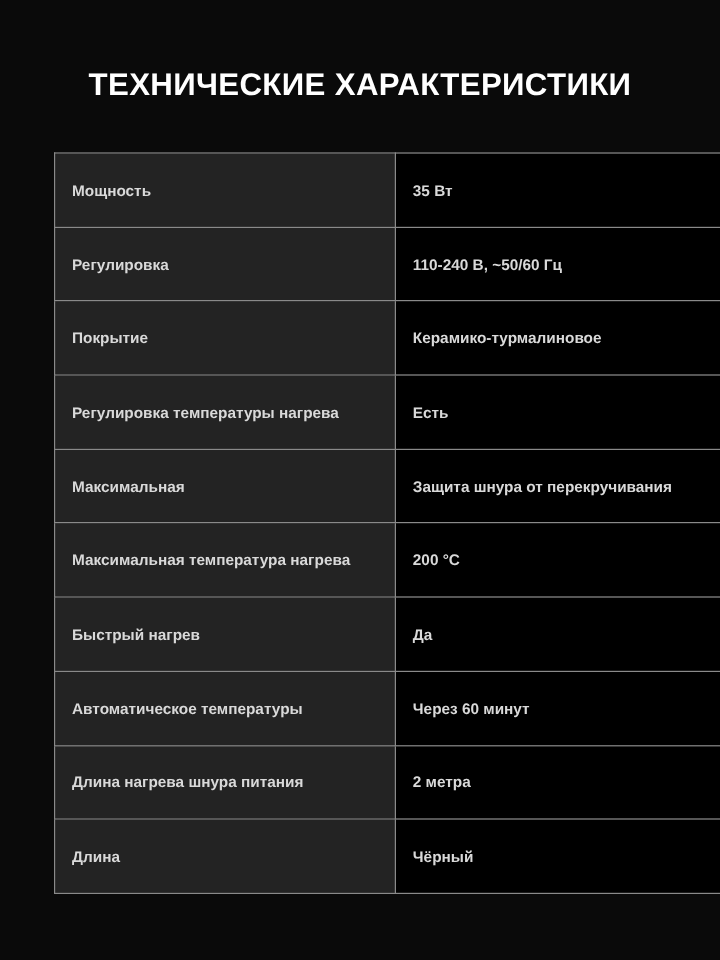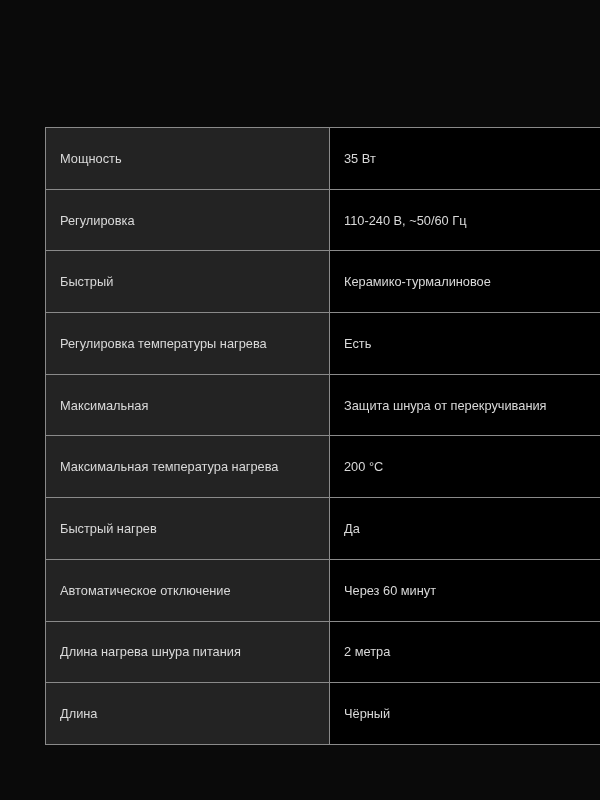--- a/index.html
+++ b/index.html
@@ -51,72 +51,73 @@
     height: 61.7px;
   }
 
   .spec-table td {
     border: 1px solid #8a8a8a;
     padding: 0 14px;
     vertical-align: middle;
     font-size: 12.8px;
     line-height: 17px;
     color: #d9d9d9;
-    font-weight: normal;
+    font-weight: bold;
     overflow: hidden;
   }
 
   .spec-table td.cell-label {
     width: 255px;
     background: #232323;
   }
 
   .spec-table td.cell-value {
     width: 255px;
     background: #000000;
   }
 </style>
 </head>
 <body>
 
 <div class="page">
 
+  <div class="page-title">ТЕХНИЧЕСКИЕ ХАРАКТЕРИСТИКИ</div>
 
   <table class="spec-table">
     <tbody>
         <tr>
           <td class="cell-label">Мощность</td>
           <td class="cell-value">35 Вт</td>
         </tr>
         <tr>
           <td class="cell-label">Регулировка</td>
           <td class="cell-value">110-240 В, ~50/60 Гц</td>
         </tr>
         <tr>
-          <td class="cell-label">Быстрый</td>
+          <td class="cell-label">Покрытие</td>
           <td class="cell-value">Керамико-турмалиновое</td>
         </tr>
         <tr>
           <td class="cell-label">Регулировка температуры нагрева</td>
           <td class="cell-value">Есть</td>
         </tr>
         <tr>
           <td class="cell-label">Максимальная</td>
           <td class="cell-value">Защита шнура от перекручивания</td>
         </tr>
         <tr>
           <td class="cell-label">Максимальная температура нагрева</td>
           <td class="cell-value">200 °C</td>
         </tr>
         <tr>
           <td class="cell-label">Быстрый нагрев</td>
           <td class="cell-value">Да</td>
         </tr>
         <tr>
-          <td class="cell-label">Автоматическое отключение</td>
+          <td class="cell-label">Автоматическое температуры</td>
           <td class="cell-value">Через 60 минут</td>
         </tr>
         <tr>
           <td class="cell-label">Длина нагрева шнура питания</td>
           <td class="cell-value">2 метра</td>
         </tr>
         <tr>
           <td class="cell-label">Длина</td>
           <td class="cell-value">Чёрный</td>
         </tr>

